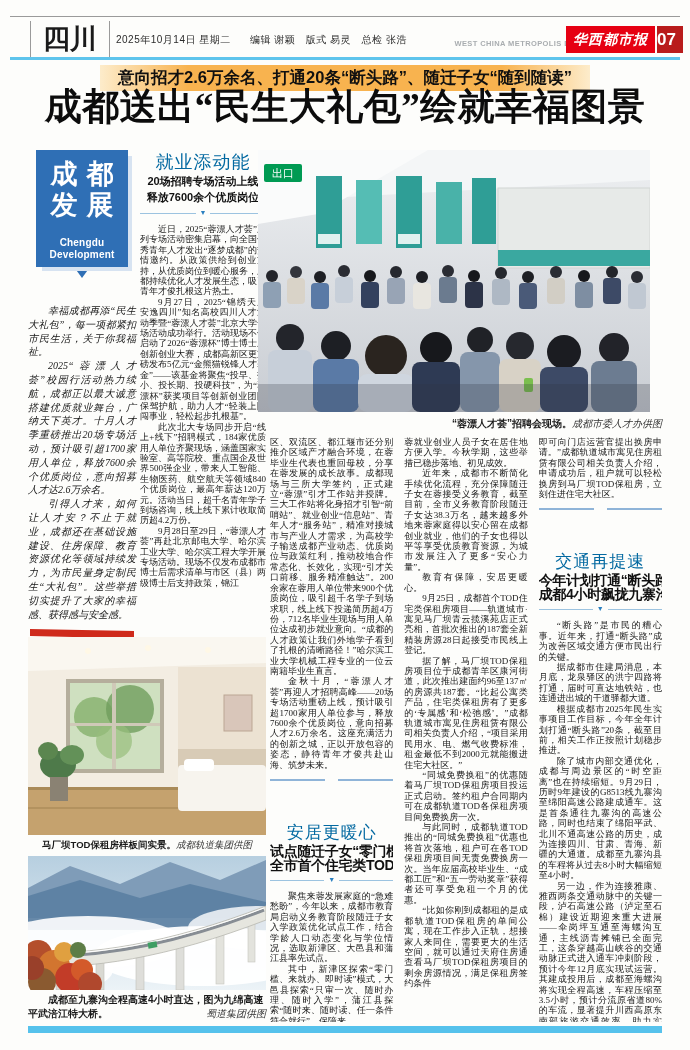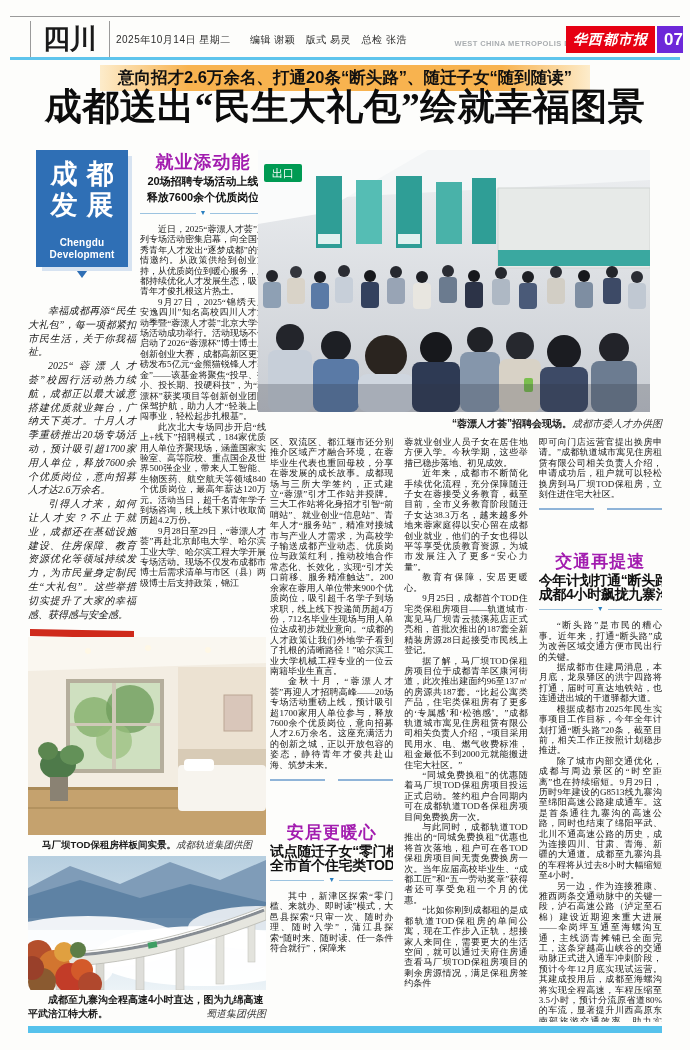--- a/index.html
+++ b/index.html
@@ -12,22 +12,22 @@
   .region { position:absolute; left:30px; top:21px; height:36px; line-height:36px;
             font-size:27px; font-weight:700; padding:0 12px;
             border-left:1px solid #9a9a9a; border-right:1px solid #9a9a9a; }
   .dateline { position:absolute; left:116px; top:33px; font-size:10px; color:#2b2b2b; letter-spacing:.5px; }
   .dateline .gap { display:inline-block; width:16px; }
   .west { position:absolute; right:102px; top:39px; font-size:7.5px; font-weight:700;
           color:#a9adb0; letter-spacing:.4px; }
   .brand-unit { position:absolute; right:7px; top:26px; height:27px; display:flex; }
   .brand { background:#e60012; color:#fff; height:27px; line-height:27px; padding:0 7px;
            font-size:14px; font-weight:700; font-style:italic; letter-spacing:1px; }
-  .pageno { background:#6d28d9; color:#fff; width:26px; height:27px; margin-left:2px;
-            text-align:right; line-height:27px; font-size:17px; font-weight:700; }
+  .pageno { background:#b91c1c; color:#fff; width:26px; height:27px; margin-left:2px;
+            text-align:left; line-height:27px; font-size:17px; font-weight:700; }
   .cyan-rule { position:absolute; left:10px; right:10px; top:57px; height:3px; background:#5ec4ec; }
 
   
   .kicker-wrap { position:absolute; left:0; top:65px; width:690px; text-align:center; }
   .kicker { display:inline-block; font-size:16.5px; font-weight:700; color:#101010; padding:2px 18px;
             background:linear-gradient(90deg,#fdeccb 0,#f8b34f 18%,#f8b34f 82%,#fdeccb 100%); }
   .headline { position:absolute; left:0; top:84px; width:690px; text-align:center;
               font-size:37px; font-weight:900; letter-spacing:.5px; color:#0c0c0c; line-height:46px; }
 
   
@@ -40,21 +40,21 @@
   .rail-tail { width:0; height:0; margin:0 auto; border:8px solid transparent; border-top:11px solid #2f6fb5; }
   .rail-intro { margin-top:18px; }
   .rail-intro p { font-size:10px; line-height:13.8px; font-style:italic; text-align:justify;
                   text-indent:2em; color:#161616; }
   .ribbon { display:block; margin:7px auto 4px; }
   .byline { text-align:center; font-weight:700; font-size:10.5px; line-height:15px; }
 
   
   .sec-rule { display:flex; justify-content:space-between; margin:2px 0 9px; }
   .sec-rule i { display:block; width:45%; height:2px; background:#8fb4d8; }
-  .sec-title { text-align:center; font-weight:700; color:#a21caf; letter-spacing:1px; }
+  .sec-title { text-align:center; font-weight:400; color:#0369a1; letter-spacing:1px; }
   .sec-title.big { font-size:18px; line-height:24px; }
   .sec-title.mid { font-size:17px; line-height:23px;margin-top:40px; }
   .sec-sub { text-align:center; font-weight:700; color:#111; }
   .col1 .sec-sub { font-size:11px; line-height:15.5px; }
   .cols  .sec-sub { font-size:14px; line-height:14px; letter-spacing:-.3px; white-space:nowrap; }
   .sec-div { display:flex; align-items:center; justify-content:center; margin:4px 0 7px; }
   .sec-div i { display:block; height:1px; background:#9cc3e0; flex:1; }
   .sec-div b { color:#2a7fc0; font-size:7px; line-height:8px; padding:0 4px; }
 
   
@@ -241,20 +241,21 @@
         </div>
       <div class="sec-title mid sans">安居更暖心</div>
       <div class="sec-sub sans">试点随迁子女“零门槛”入学</div>
       <div class="sec-sub sans">全市首个住宅类TOD保租房亮相</div>
       <div class="sec-div">
           <i></i>
           <b>▼</b>
           <i></i>
         </div>
     </div>
+    <p>聚焦来蓉发展家庭的“急难愁盼”，今年以来，成都市教育局启动义务教育阶段随迁子女入学政策优化试点工作，结合学龄人口动态变化与学位情况，选取新津区、大邑县和蒲江县率先试点。</p>
     <p>其中，新津区探索“零门槛、来就办、即时读”模式，大邑县探索“只审一次、随时办理、随时入学”，蒲江县探索“随时来、随时读、任一条件符合就行”，保障来</p>
   </div>
 
   <div class="col">
     <p class="noindent">蓉就业创业人员子女在居住地方便入学。今秋学期，这些举措已稳步落地、初见成效。</p>
     <p>近年来，成都市不断简化手续优化流程，充分保障随迁子女在蓉接受义务教育，截至目前，全市义务教育阶段随迁子女达38.3万名，越来越多外地来蓉家庭得以安心留在成都创业就业，他们的子女也得以平等享受优质教育资源，为城市发展注入了更多“安心力量”。</p>
     <p>教育有保障，安居更暖心。</p>
     <p>9月25日，成都首个TOD住宅类保租房项目——轨道城市·寓见马厂坝青云揽溪苑店正式亮相，首批次推出的187套全新精装房源28日起接受市民线上登记。</p>
     <p>据了解，马厂坝TOD保租房项目位于成都青羊区康河街道，此次推出建面约96至137㎡的房源共187套。“比起公寓类产品，住宅类保租房有了更多的‘专属感’和‘松弛感’。”成都轨道城市寓见住房租赁有限公司相关负责人介绍，“项目采用民用水、电、燃气收费标准，租金最低不到2000元就能搬进住宅大社区。”</p>
     <p>“同城免费换租”的优惠随着马厂坝TOD保租房项目投运正式启动。签约租户合同期内可在成都轨道TOD各保租房项目间免费换房一次。</p>

